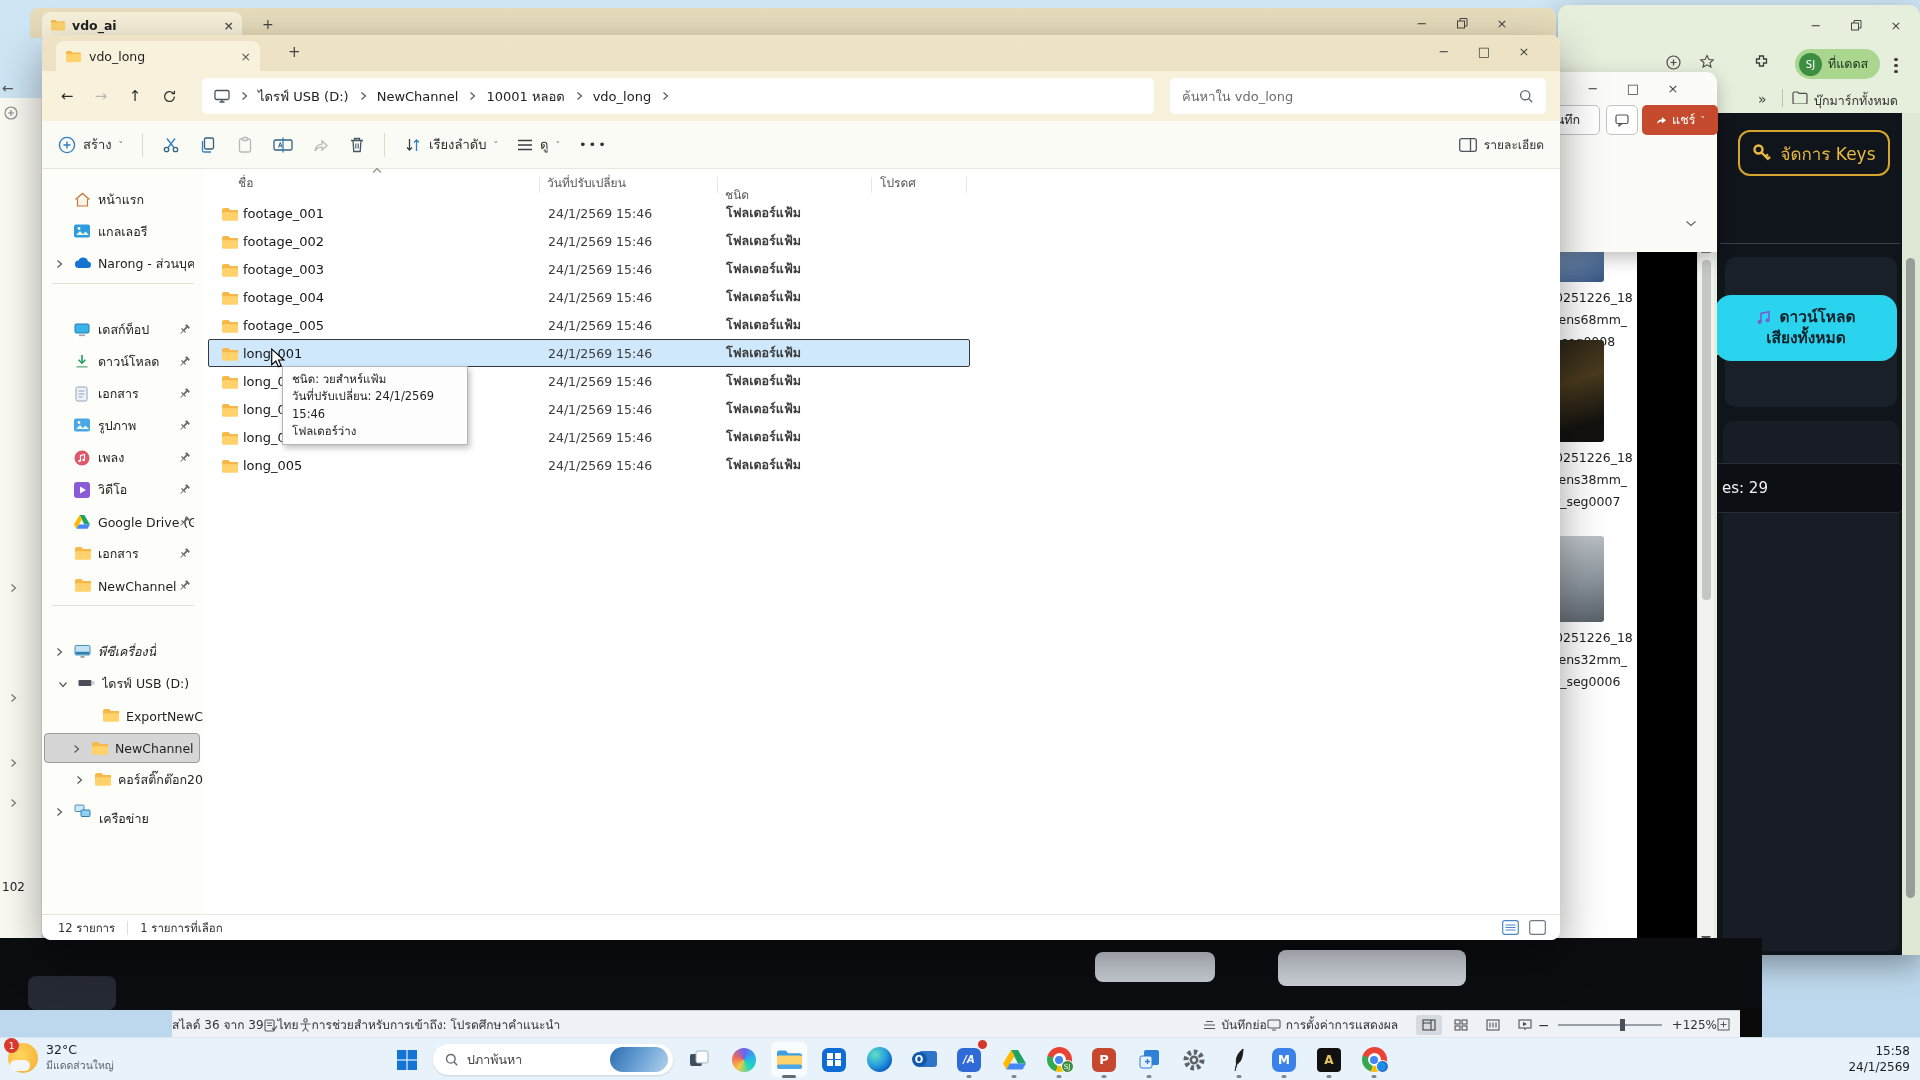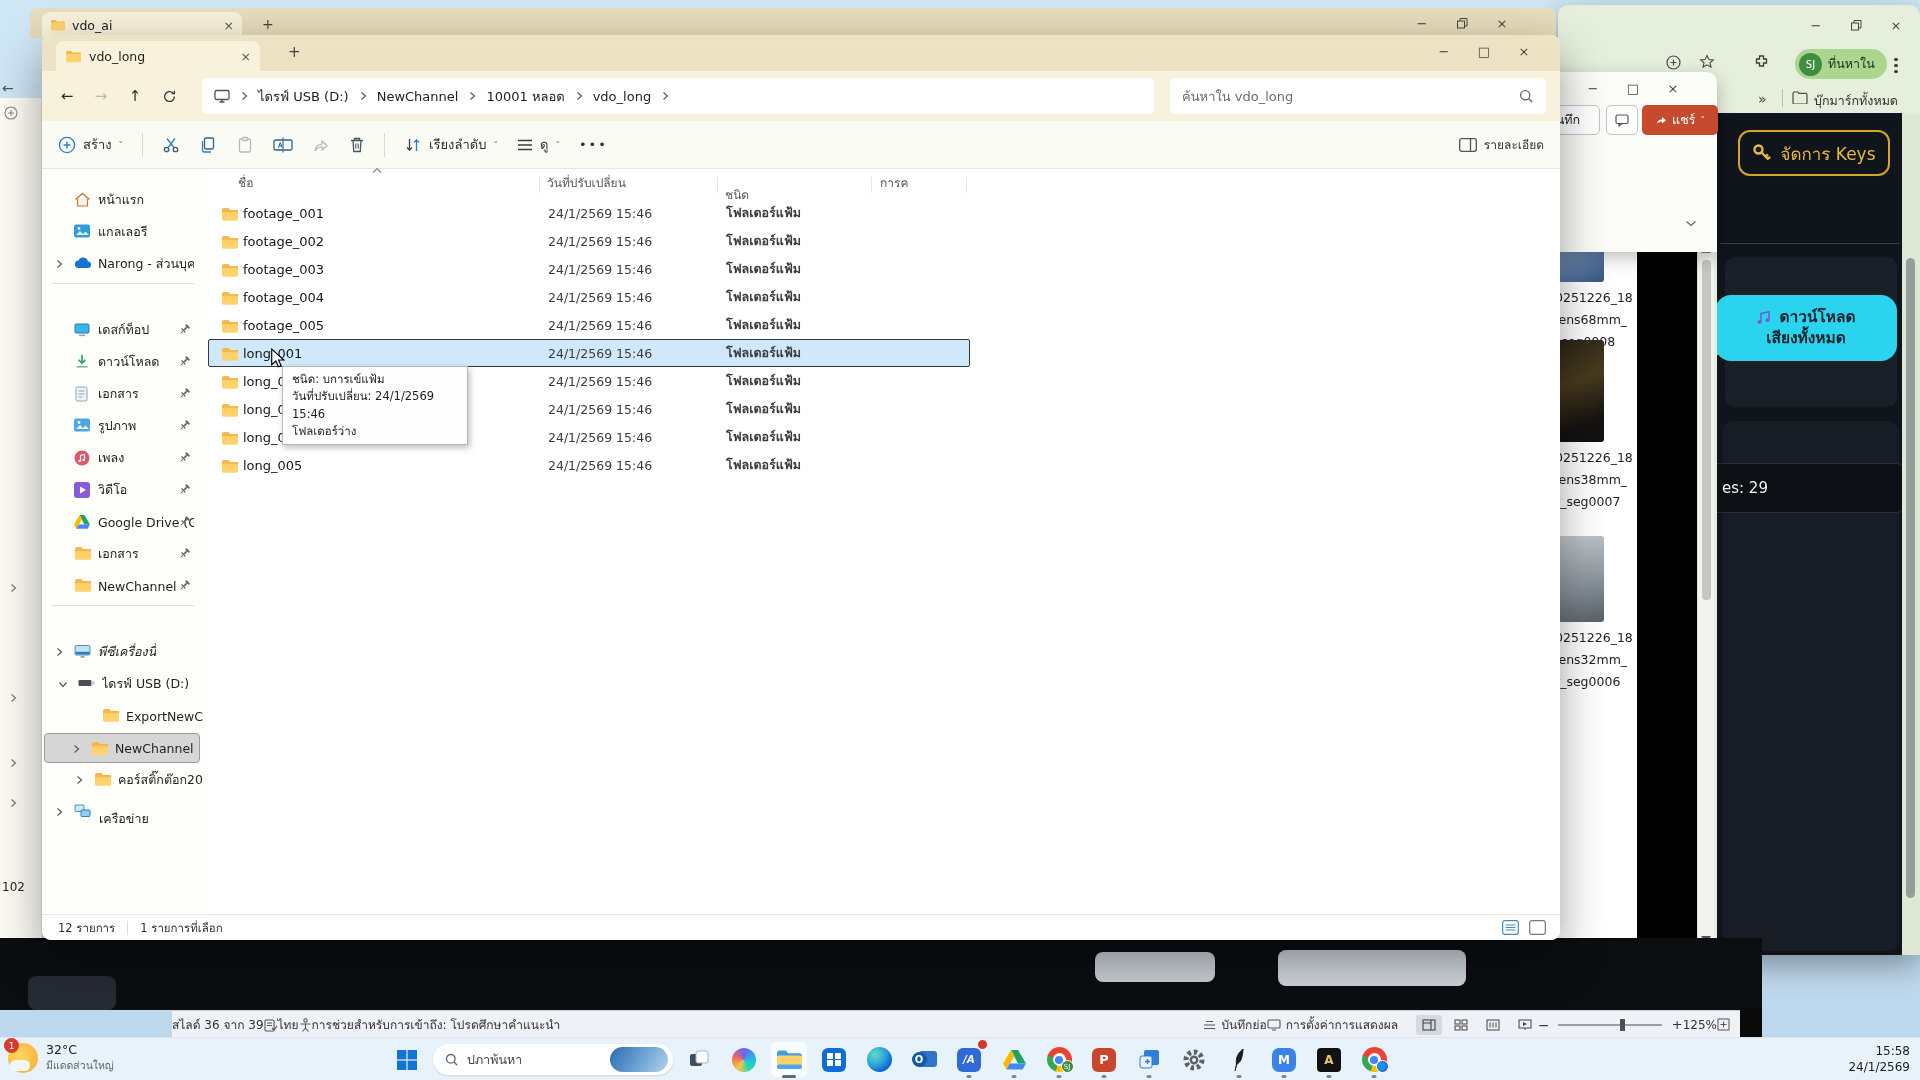--- a/index.html
+++ b/index.html
@@ -7,21 +7,21 @@
   #stage{position:relative;width:1920px;height:1080px;overflow:hidden;
          background:linear-gradient(180deg,#cfe6f5 0%,#c3ddef 60%,#bcd7ec 100%);}
   .abs{position:absolute;}
   .txt{white-space:nowrap;}
   svg{display:block;}
 
   
   .back-strip{left:30px;top:8px;width:1526px;height:30px;background:linear-gradient(180deg,#e7ddbd,#e3d8b6);
               border-radius:8px 8px 0 0;}
   .back-tab{position:absolute;left:12px;top:4px;width:200px;height:26px;background:#f6efd9;
-            border-radius:8px 8px 0 0;display:flex;align-items:center;padding:4px 8px;gap:7px;font-size:12.5px;color:#222;}
+            border-radius:8px 8px 0 0;display:flex;align-items:center;padding:4px 8px;gap:7px;font-size:12.5px;color:#222;font-weight:bold;}
   .back-tab .grow{flex:1;}
   .winbtn{width:40px;height:24px;display:flex;align-items:center;justify-content:center;color:#444;font-size:13px;}
   .left-sliver{left:0;top:98px;width:42px;height:842px;background:#fbfaf3;border-right:1px solid #eee8d8;}
 
   
   .chrome{left:1558px;top:5px;width:362px;height:950px;background:#e6efdc;border-radius:10px 10px 0 0;
           box-shadow:0 10px 30px rgba(0,0,0,.35);}
   .chip{position:absolute;left:237px;top:44px;height:30px;border-radius:16px;background:#abd690;display:flex;
         align-items:center;gap:6px;padding:0 12px 0 4px;font-size:12.5px;color:#163318;}
   .chip .av{width:23px;height:23px;border-radius:50%;background:#3e8e41;color:#fff;font-size:10px;display:flex;
@@ -158,21 +158,21 @@
           <path d="M8 1.5l1.9 4 4.4.4-3.3 2.9 1 4.3L8 10.8l-4 2.3 1-4.3L1.7 5.9l4.4-.4z" fill="none" stroke="#4a4a4a" stroke-width="1.1"></path>
         </svg>
     </div>
     <div class="abs" style="left:195px;top:49px;">
       <svg width="17" height="17">
           <path d="M6.5 2h4v3h3v4h-3v3h-4v-3h-3V5h3z" fill="none" stroke="#3c3c3c" stroke-width="1.3"></path>
         </svg>
     </div>
     <div class="chip">
       <span class="av">SJ</span>
-      <span>ที่นหาใน</span>
+      <span>ที่แดดส</span>
     </div>
     <div class="kebab">
         <i></i>
         <i></i>
         <i></i>
       </div>
     <div class="abs txt" style="left:200px;top:86px;font-size:14px;color:#3c3c3c;">»</div>
     <div class="abs" style="left:224px;top:84px;width:1px;height:18px;background:#b9c4ae;"></div>
     <div class="abs" style="left:234px;top:86px;">
       <svg width="16" height="13">
@@ -837,21 +837,21 @@
 
     <div class="e-files" id="filearea">
       <div class="abs" style="left:168px;top:-2px;">
         <svg width="10" height="7">
             <path d="M1 5.5L5 1.5l4 4" fill="none" stroke="#888" stroke-width="1.1"></path>
           </svg>
       </div>
       <div class="hdr txt" style="left:34px;">ชื่อ</div>
       <div class="hdr txt" style="left:343px;">วันที่ปรับเปลี่ยน</div>
       <div class="hdr txt" style="left:521px;margin-top:12px;">ชนิด</div>
-      <div class="hdr txt" style="left:676px;">การค</div>
+      <div class="hdr txt" style="left:676px;">โปรดศ</div>
       <div class="hsep" style="left:335px;"></div>
       <div class="hsep" style="left:513px;"></div>
       <div class="hsep" style="left:667px;"></div>
       <div class="hsep" style="left:762px;"></div>
       <div id="rows">
           <div class="frow" style="top:30px">
             <span class="fic">
               <svg width="17" height="14">
                 <path d="M1 3c0-1.1.9-2 2-2h4.3l1.9 1.9h7.8c1.1 0 2 .9 2 2V6H1z" fill="#f7b84a"></path>
                 <rect x="1" y="5.2" width="16" height="8.6" rx="1.6" fill="#ffd26b"></rect>
@@ -976,21 +976,21 @@
       </span>
       <span style="margin-right:14px;">
         <svg width="17" height="15">
             <rect x="0.7" y="0.7" width="15.6" height="13.6" rx="2" fill="none" stroke="#707a84" stroke-width="1.2"></rect>
           </svg>
       </span>
     </div>
   </div>
 
   <div class="abs tooltip">
-    <div>ชนิด: บการเข์แฟ้ม</div>
+    <div>ชนิด: วยสำหร์แฟ้ม</div>
     <div>วันที่ปรับเปลี่ยน: 24/1/2569 15:46</div>
     <div>โฟลเดอร์ว่าง</div>
   </div>
   <div class="abs" style="left:268px;top:348px;z-index:70;">
     <svg width="19" height="22" viewBox="0 0 12 19">
         <path d="M1 1v13.5l3.6-3.3 2.2 5 2.3-1-2.2-4.8h4.6z" fill="#fff" stroke="#000" stroke-width="1"></path>
       </svg>
   </div>
 
   <div class="abs taskbar">

